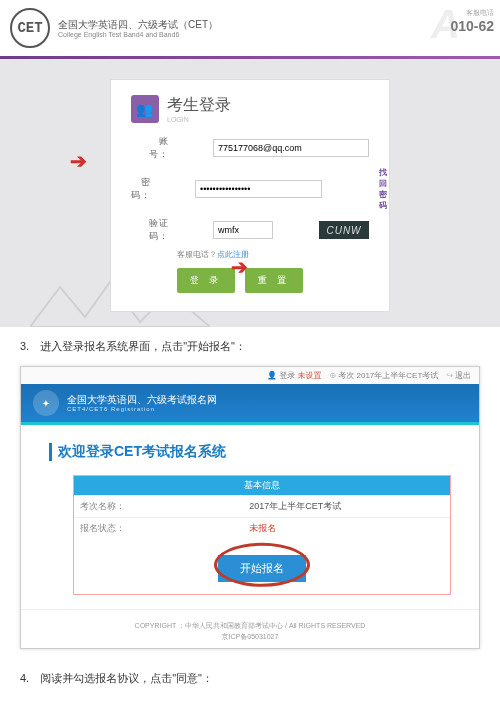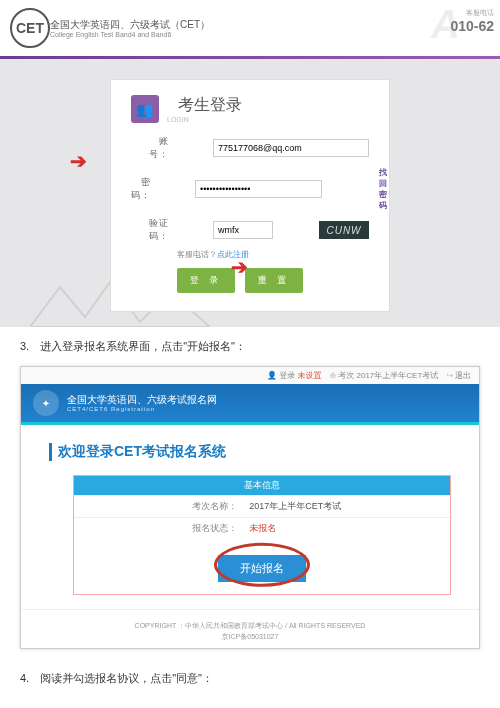--- a/index.html
+++ b/index.html
@@ -1,31 +1,31 @@
 <!DOCTYPE html>
 <html><head>
 <meta charset="utf-8">
 <style>
 *{box-sizing:border-box;margin:0;padding:0;font-family:"Microsoft YaHei",Arial,sans-serif;}
 body{width:500px;background:#fff;}
 .page{width:500px;}
 .hdr{display:flex;align-items:center;padding:8px 10px;background:#fff;position:relative;}
-.hdr-logo{width:40px;height:40px;border:2px solid #555;border-radius:50%;display:flex;align-items:center;justify-content:center;font-weight:bold;font-size:14px;color:#555;}
+.hdr-logo{width:40px;height:40px;border:2px solid #555;border-radius:50%;display:flex;align-items:center;justify-content:center;font-weight:bold;font-size:14px;color:#555;margin-right:8px;font-family:Liberation Mono, monospace;}
 .hdr-txt{font-size:10px;color:#555;line-height:1.3;}
 .hdr-sub{font-size:7px;color:#888;}
 .hdr-right{position:absolute;right:6px;top:8px;text-align:right;}
 .hdr-right .lbl{font-size:7px;color:#aaa;}
 .hdr-right .tel{font-size:14px;font-weight:bold;color:#777;}
 .purple-bar{height:3px;background:linear-gradient(90deg,#6b3d8f,#9d5bb0);}
 .bg-A{position:absolute;right:40px;top:2px;font-size:40px;font-weight:bold;color:#eee;font-style:italic;pointer-events:none;}
 .section1{background:#e6e6e8;padding:20px 10px 15px;position:relative;}
 .login-card{width:280px;margin:0 auto;background:#fff;border:1px solid #ddd;padding:15px 20px 18px;position:relative;}
 .login-head{display:flex;align-items:center;margin-bottom:12px;}
 .login-icon{width:28px;height:28px;background:#8a5fa8;border-radius:3px;display:flex;align-items:center;justify-content:center;color:#fff;font-size:14px;margin-right:8px;}
-.login-title{font-size:16px;color:#555;margin-left:11px;}
+.login-title{font-size:16px;color:#555;}
 .login-sub{font-size:7px;color:#bbb;}
 .form-row{display:flex;align-items:center;margin-bottom:6px;font-size:9px;color:#666;gap:40px;}
 .form-row .lbl{width:42px;text-align:right;padding-right:4px;letter-spacing:1px;}
 .form-row input{flex:1;height:18px;border:1px solid #ccc;padding:0 4px;font-size:9px;}
 .form-row input.short{width:60px;flex:0 0 60px;}
 .captcha{width:50px;height:18px;background:#2a3a3a;color:#ddd;font-size:10px;display:inline-flex;align-items:center;justify-content:center;margin-left:6px;font-style:italic;letter-spacing:1px;}
 .link{color:#6a4a9a;font-size:8px;margin-left:17px;text-decoration:none;font-weight:bold;}
 .reg-row{font-size:8px;color:#888;margin-left:46px;margin-bottom:8px;}
 .reg-row a{color:#3b8dd9;text-decoration:none;}
 .btn-row{display:flex;gap:10px;margin-left:46px;}
@@ -45,21 +45,21 @@
 .banner{background:linear-gradient(#1a6fb5,#2082cf);padding:6px 12px;display:flex;align-items:center;}
 .banner-logo{width:26px;height:26px;border-radius:50%;background:rgba(255,255,255,0.2);display:flex;align-items:center;justify-content:center;color:#fff;font-size:10px;margin-right:8px;}
 .banner-txt{color:#fff;font-size:10px;line-height:1.2;}
 .banner-sub{font-size:6px;color:#cde3f5;letter-spacing:1px;}
 .cyan-bar{height:3px;background:#1bc5d6;}
 .content{padding:18px 28px 14px;}
 .welcome{color:#1a7cc4;font-size:14px;font-weight:bold;border-left:3px solid #1a7cc4;padding-left:6px;margin-bottom:14px;}
 .info-box{border:1px solid #fca5a5;margin-left:24px;}
 .info-head{background:#2aa9e0;color:#fff;text-align:center;font-size:9px;padding:3px 0;}
 .info-row{display:flex;font-size:9px;border-top:1px solid #eee;}
-.info-row .k{width:45%;text-align:right;padding:4px 6px;color:#888;}
+.info-row .k{width:45%;padding:4px 6px;color:#888;}
 .info-row .v{padding:4px 6px;color:#555;}
 .info-row .v.red{color:#d63b2a;}
 .start-wrap{text-align:center;padding:16px 0 12px;position:relative;}
 .btn-start{background:#2a8fd4;color:#fff;border:none;padding:6px 22px;font-size:11px;cursor:pointer;}
 .circle{position:absolute;left:50%;top:50%;width:96px;height:44px;border:3px solid #c0392b;border-radius:50%;transform:translate(-50%,-55%);pointer-events:none;}
 .footer{text-align:center;font-size:7px;color:#999;padding:10px 0 6px;border-top:1px solid #eee;line-height:1.6;}
 </style>
 </head>
 <body>
 

